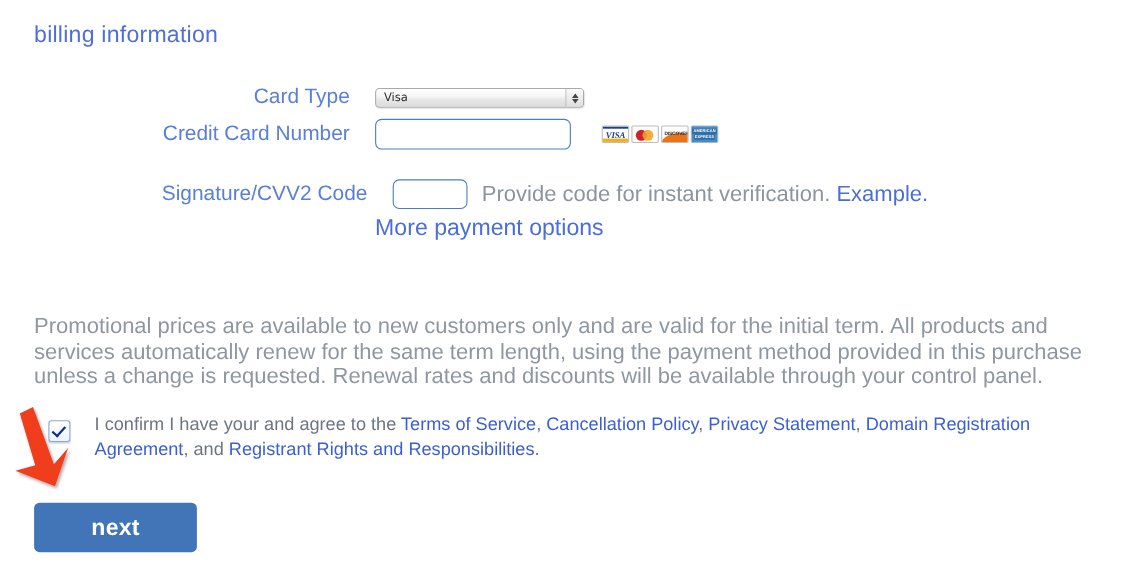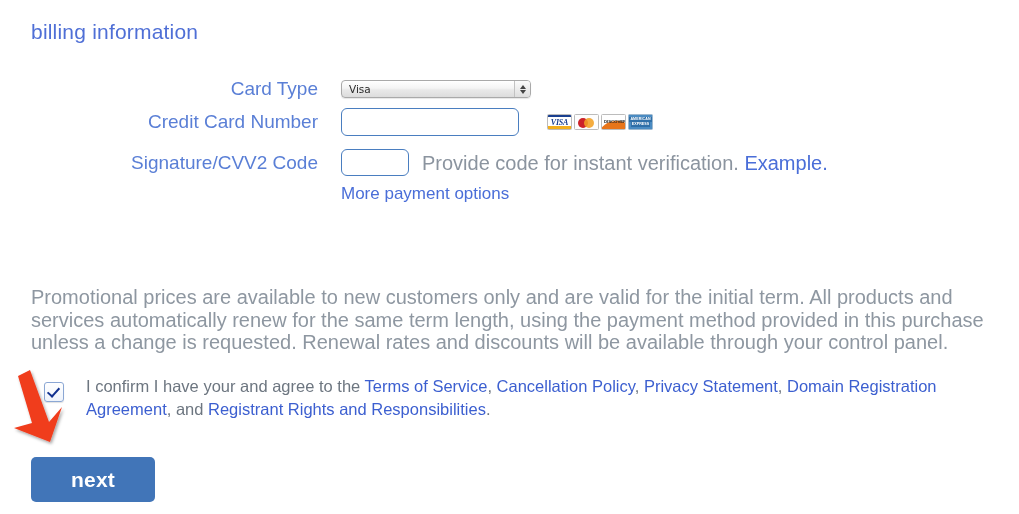--- a/index.html
+++ b/index.html
@@ -239,21 +239,21 @@
     color: #4a6ed8;
     text-decoration: none;
   }
 
   .more-options-row {
     display: flex;
   }
   .more-options-row .spacer { width: 318px; }
   .more-payment-link {
     margin-left: 23px;
-    font-size: 17px;
+    font-size: 21px;
     font-weight: 300;
     color: #4a6ed8;
     text-decoration: none;
     line-height: 24px;
     white-space: nowrap;
   }
 
   
   .promo-text {
     position: absolute;
@@ -306,21 +306,21 @@
   .confirm-text a {
     color: #3c5fd0;
     text-decoration: none;
   }
 
   
   .next-button {
     position: absolute;
     left: 31px;
     top: 457px;
-    width: 124px;
+    width: 148px;
     height: 45px;
     border: none;
     border-radius: 5px;
     background: #4175b8;
     color: #ffffff;
     font-size: 21px;
     font-weight: bold;
     font-family: "Liberation Sans", sans-serif;
     cursor: pointer;
     letter-spacing: 0.2px;
@@ -378,21 +378,21 @@
           <span class="aline">AMERICAN</span>
           <span class="aline">EXPRESS</span>
         </div>
       </div>
     </div>
   </div>
 
   <div class="form-row" style="margin-top:4px;">
   </div>
 
-  <div class="form-row" style="margin-top:7px;">
+  <div class="form-row" style="margin-top:21px;padding-left:16px;">
     <div class="form-label">Signature/CVV2 Code</div>
     <div class="form-field">
       <input class="text-input" id="cvv-input" type="text" style="">
       <span class="cvv-hint">
         <span>Provide code for instant verification.</span>
         <a href="#">Example.</a>
       </span>
     </div>
   </div>
 

